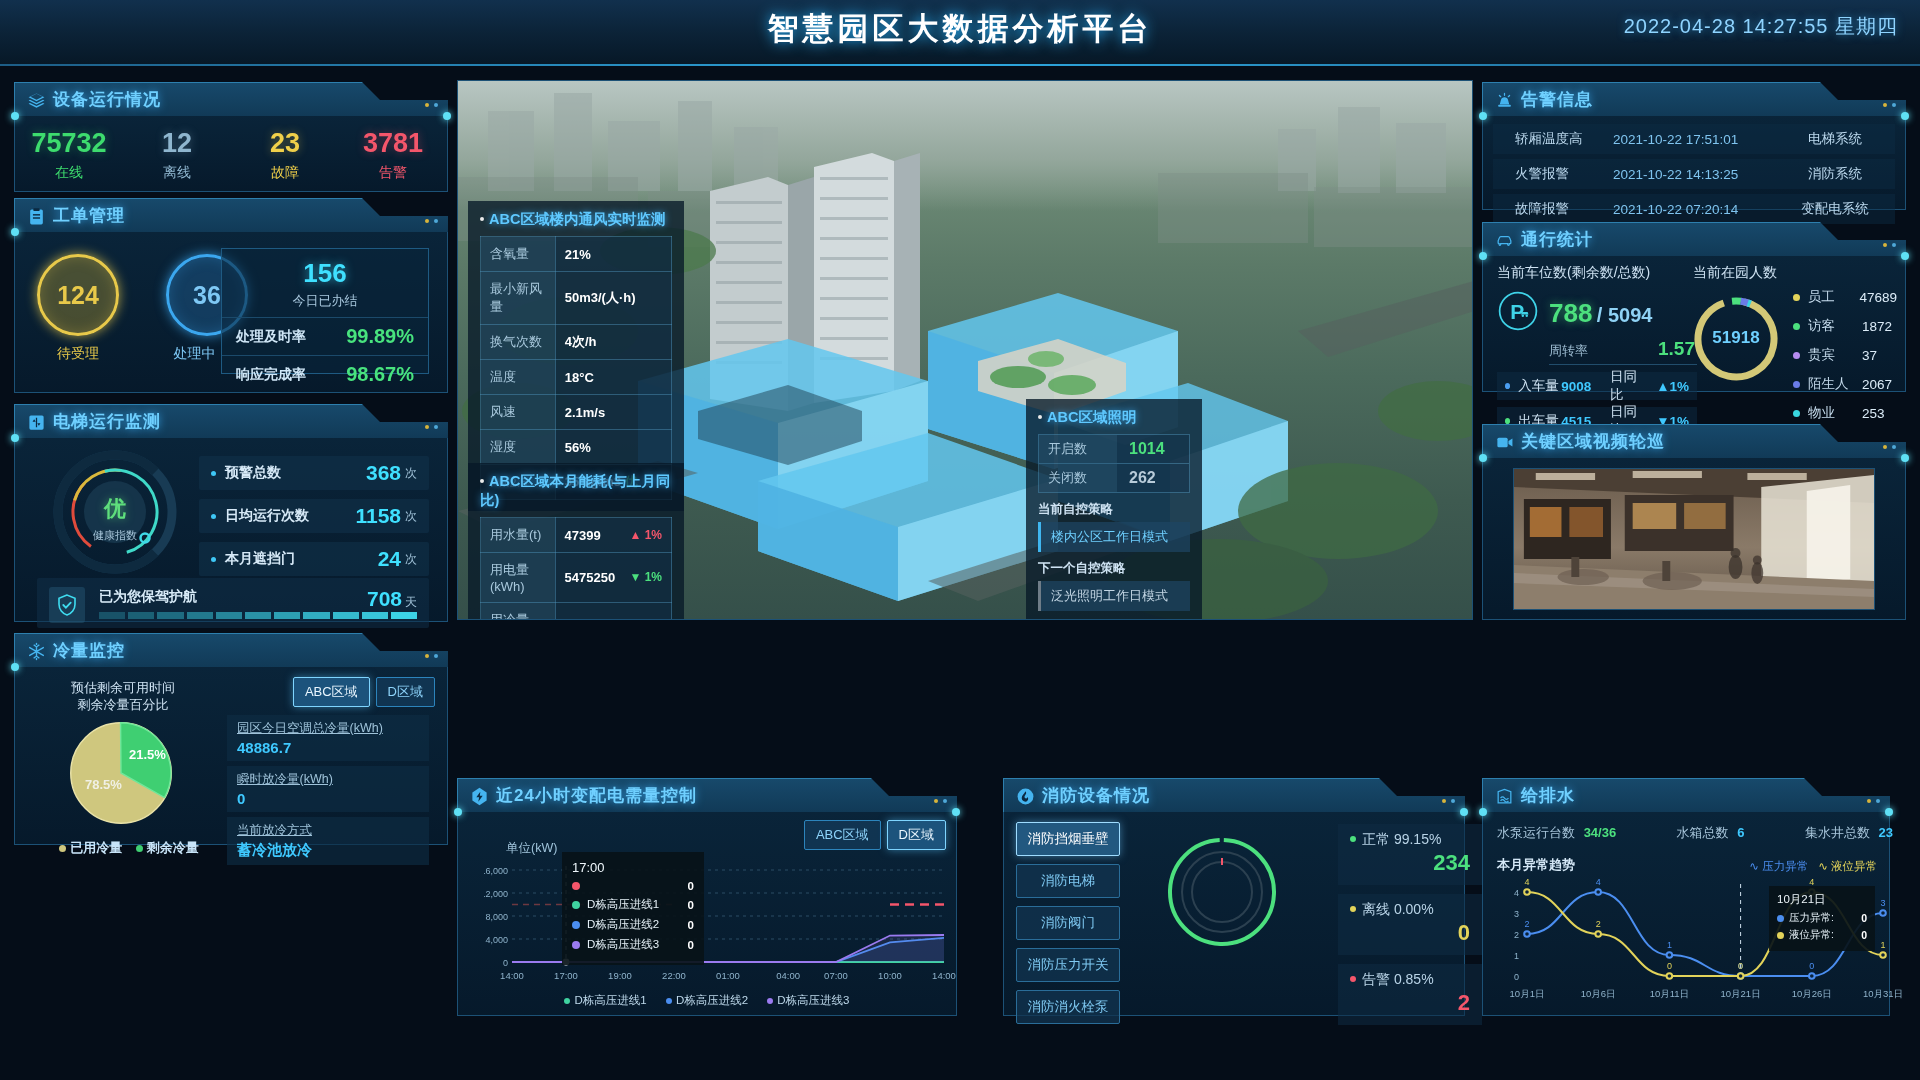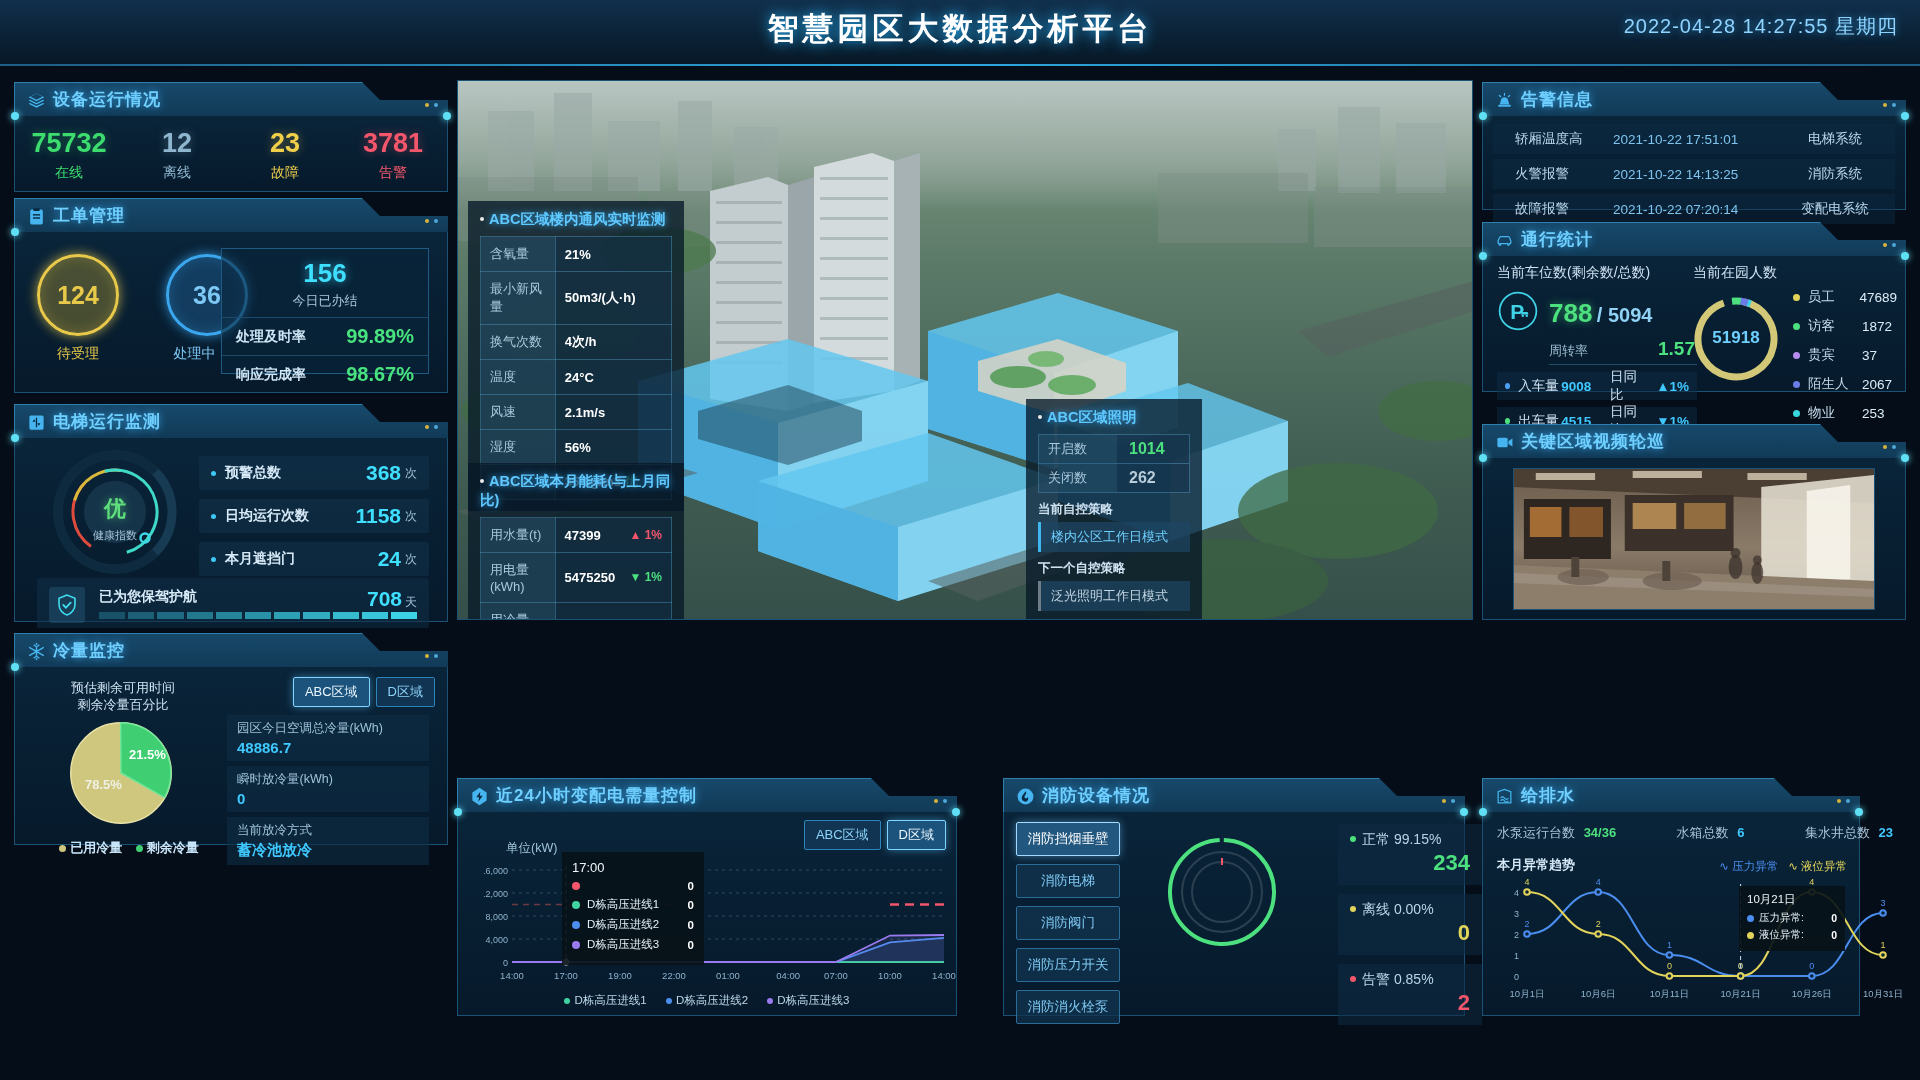--- a/index.html
+++ b/index.html
@@ -98,21 +98,21 @@
       background:rgba(40,90,120,.45);border-radius:3px;display:flex;align-items:center;justify-content:center;}
   .seg{ display:flex;gap:3px;margin-top:6px; }
   .seg i{ flex:1;height:7px;display:block; }
 
   
   .tabbtn{ display:inline-block;border:1px solid #2c84bc;background:rgba(20,60,92,.7);
            color:#8ed4fb;font-size:13px;padding:5px 11px;border-radius:2px;margin-left:6px;}
   .tabbtn.on{ border:1px solid #7fd5ff;background:rgba(30,86,128,.95);color:#eaf7ff;
               box-shadow:0 0 8px rgba(90,200,255,.5); }
   .cold-kv{ background:rgba(14,44,68,.65);padding:5px 10px;margin-bottom:5px; }
-  .cold-kv .k{ font-size:12.5px;color:#9fc3da; }
+  .cold-kv .k{ font-size:12.5px;color:#9fc3da;text-decoration:underline; }
   .cold-kv .v{ font-size:15px;color:#3fc9ff;font-weight:bold;margin-top:2px; }
   .legend-row{ text-align:center;font-size:13px;font-weight:bold;margin-top:6px; }
   .legend-row b{ display:inline-block;width:7px;height:7px;border-radius:50%;margin:0 4px 0 10px; }
 
   
   .ovl{ position:absolute; background:rgba(6,24,40,.78); padding:9px 12px 11px; }
   .ovl-title{ font-size:14.5px;font-weight:bold;color:#5fc9ff;margin-bottom:7px;
               text-shadow:0 0 7px rgba(60,180,255,.8); }
   .ovl-title:before{ content:"";display:inline-block;width:4px;height:4px;border-radius:50%;
               background:#eaeaea;margin-right:5px;vertical-align:3px; }
@@ -477,21 +477,21 @@
  <tr>
    <td class="k">最小新风量</td>
    <td class="v">50m3/(人·h)</td>
  </tr>
  <tr>
    <td class="k">换气次数</td>
    <td class="v">4次/h</td>
  </tr>
  <tr>
    <td class="k">温度</td>
-   <td class="v">24°C</td>
+   <td class="v">18°C</td>
  </tr>
  <tr>
    <td class="k">风速</td>
    <td class="v">2.1m/s</td>
  </tr>
  <tr>
    <td class="k">湿度</td>
    <td class="v">56%</td>
  </tr>
  <tr>
@@ -857,21 +857,21 @@
    <div class="n" style="color:#e2d35a">0</div>
  </div>
  <div class="fstat">
    <div class="t"><b style="background:#f4566b"></b>告警 0.85%</div>
    <div class="n" style="color:#f4566b">2</div>
  </div>
       </div>
   </div>
 </div>
 
-<div class="panel" style="left:1482px;top:778px;width:378px;height:238px;">
+<div class="panel" style="left:1482px;top:778px;width:408px;height:238px;">
   <div class="panel-head">
     <span class="hicon">
       <svg viewBox="0 0 24 24" width="19" height="19">
           <path d="M4 20V6l8-3 8 3v14H4z" fill="none" stroke="#45b4ef" stroke-width="1.6"></path>
           <path d="M7 14c1.6-2 3.4-2 5 0s3.4 2 5 0" fill="none" stroke="#45b4ef" stroke-width="1.6"></path>
           <path d="M7 17.5c1.6-2 3.4-2 5 0s3.4 2 5 0" fill="none" stroke="#45b4ef" stroke-width="1.6"></path>
         </svg>
     </span>
     <span class="ht">给排水</span>
     <span class="hdots"><i></i><i></i></span>

